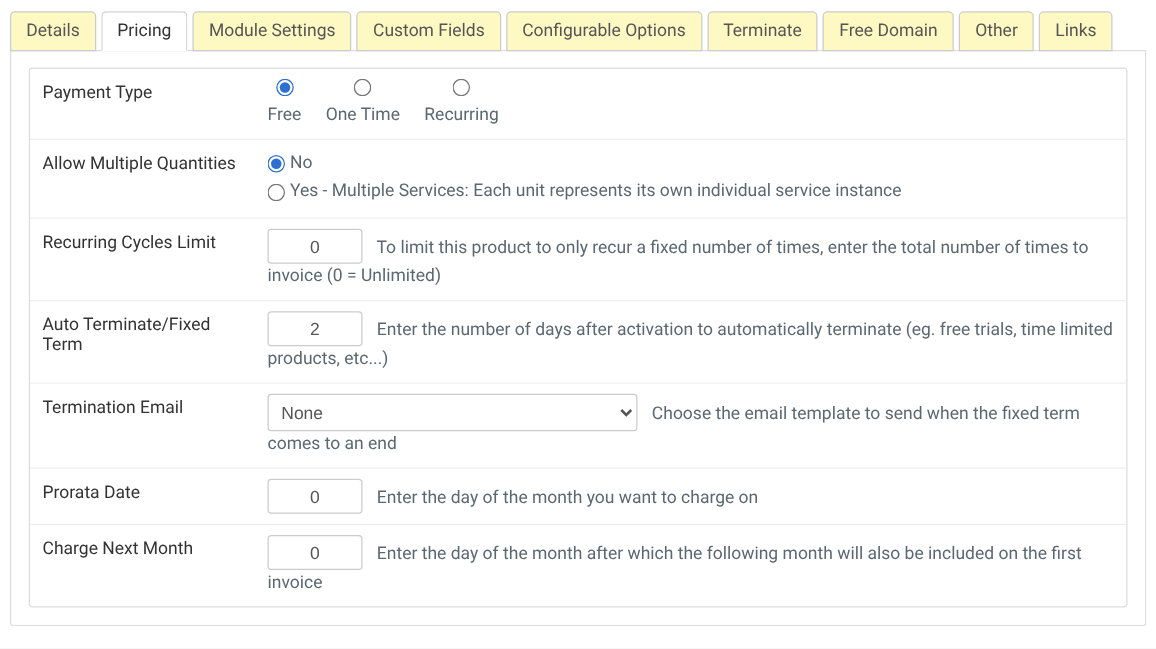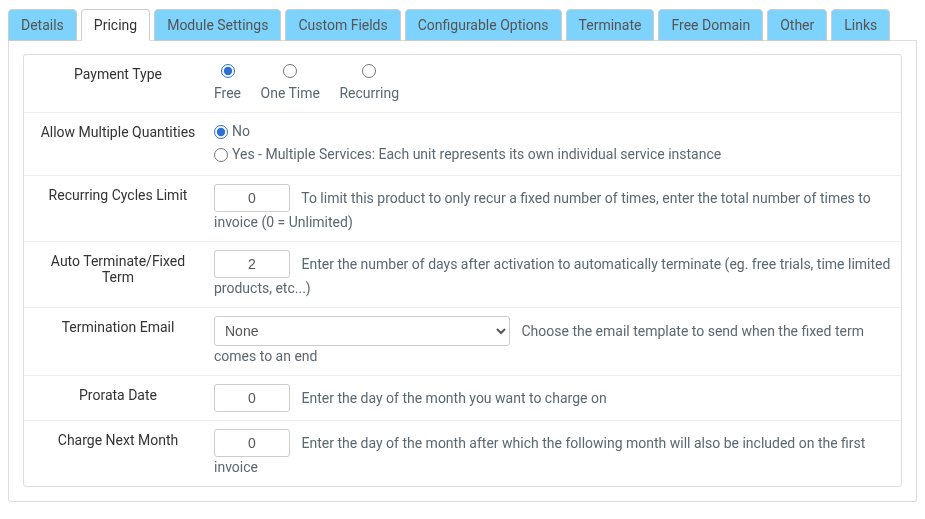--- a/index.html
+++ b/index.html
@@ -15,21 +15,21 @@
     display: flex;
     gap: 4px;
     border-bottom: 1px solid #ddd;
     margin: 0 0 -1px 0;
     padding: 0;
     list-style: none;
   }
   .nav-tabs li {
     border: 1px solid #ccc;
     border-radius: 4px 4px 0 0;
-    background: #7dd3fc;
+    background: #fef9c3;
     padding: 7px 12px;
     cursor: pointer;
     color: #555;
     position: relative;
     top: 1px;
   }
   .nav-tabs li.active {
     background: #fff;
     border-bottom-color: #fff;
     color: #333;
@@ -47,21 +47,21 @@
   .row {
     display: flex;
     align-items: flex-start;
     border-bottom: 1px solid #eee;
     padding: 8px 10px;
   }
   .row:last-child { border-bottom: none; }
   .row-label {
     width: 180px;
     min-width: 180px;
-    text-align: center;
+    text-align: left;
     padding-right: 12px;
     padding-top: 3px;
     color: #333;
   }
   .row-control {
     flex: 1;
     color: #5b6871;
     line-height: 1.5;
   }
   .radio-line {

